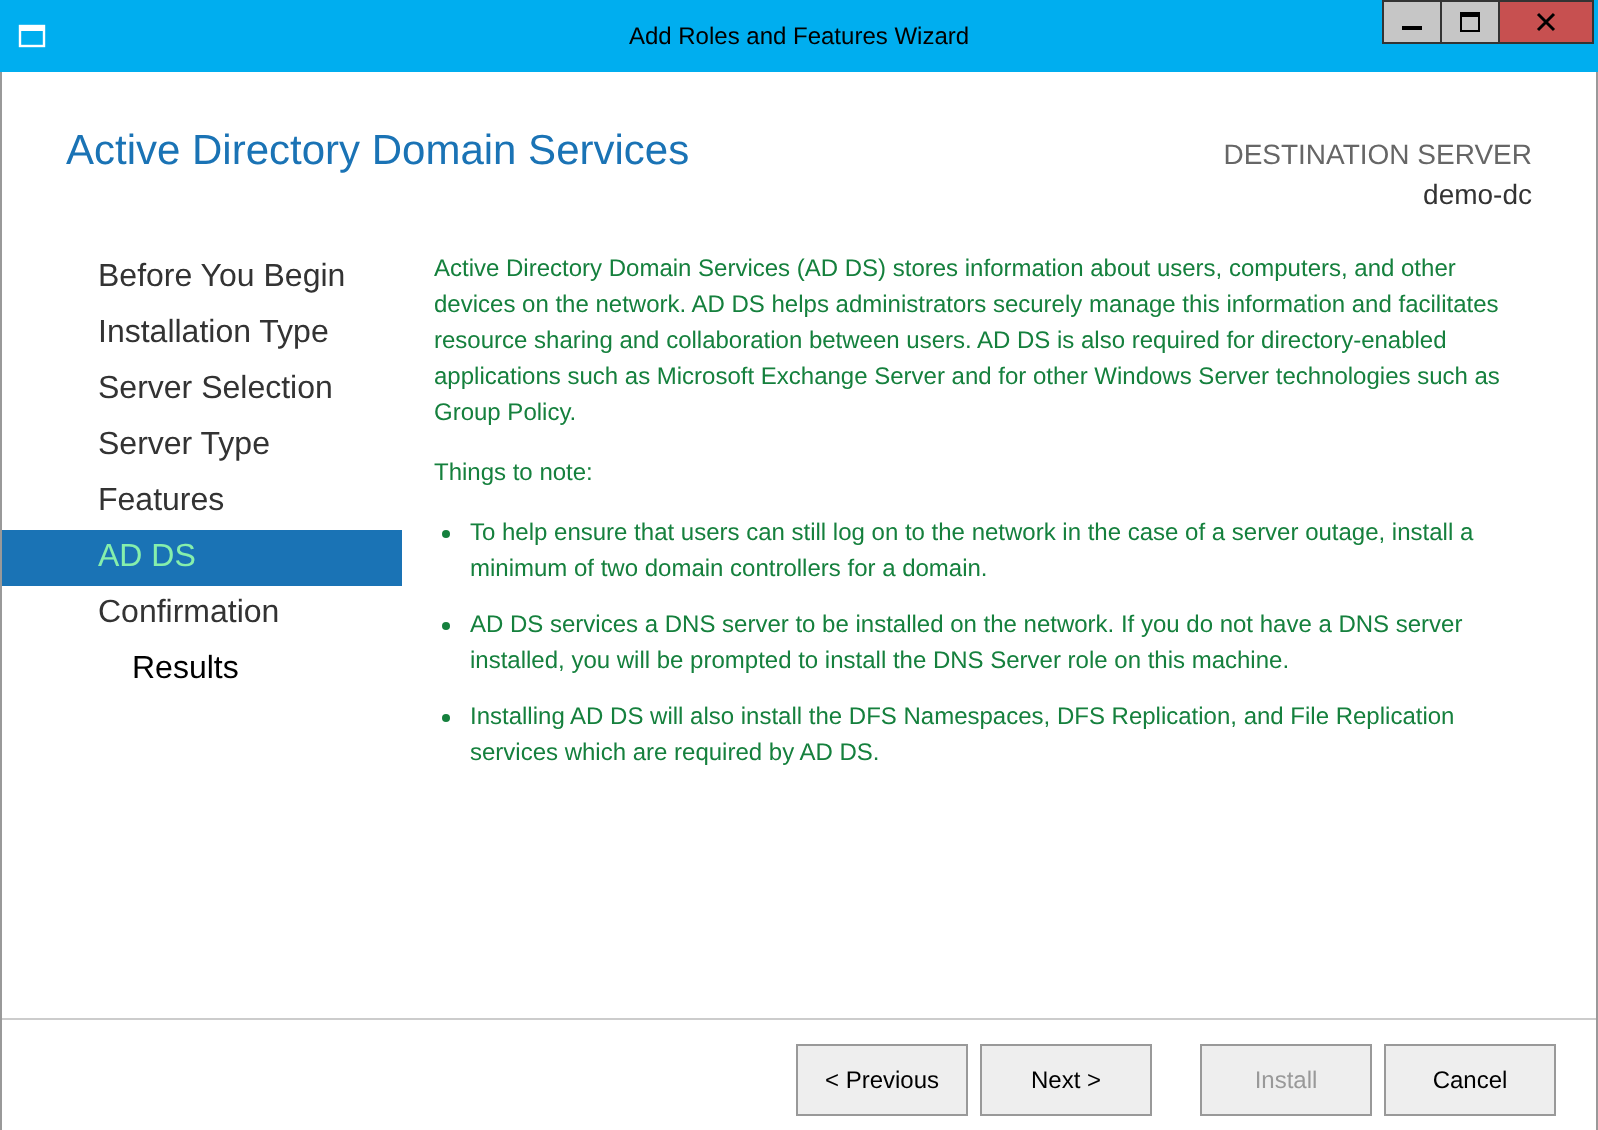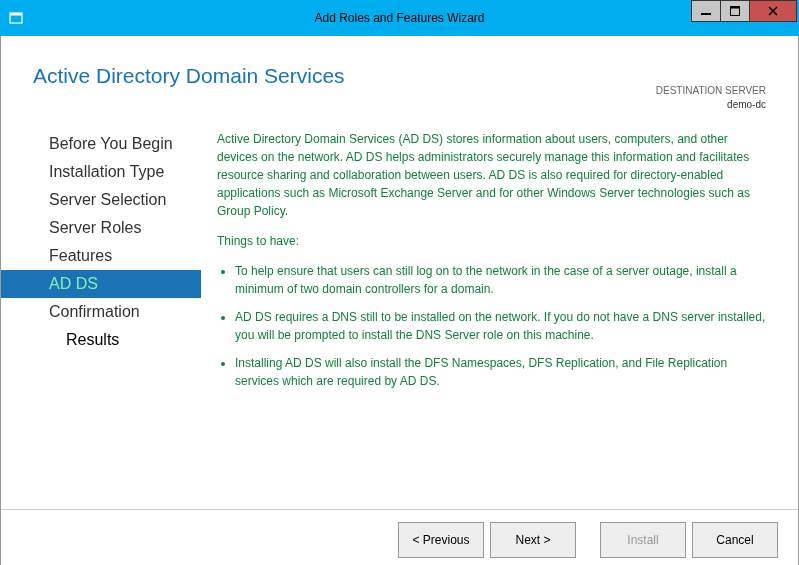--- a/index.html
+++ b/index.html
@@ -59,24 +59,24 @@
       justify-content: space-between;
       align-items: flex-start;
     }
     .page-title {
       font-size: 21px;
       font-weight: 300;
       color: #1a73b5;
     }
     .dest-server {
       text-align: right;
-      font-size: 10px;
+      font-size: 14px;
       color: #555;
       line-height: 1.4;
-      margin-top: 20px;
+      margin-top: 4px;
     }
     .dest-server .label { color: #666; }
     .dest-server .name { color: #333; }
     
     .content-row {
       flex: 1;
       display: flex;
       padding: 0 0 0 0;
       overflow: hidden;
     }
@@ -171,33 +171,33 @@
       <div class="label">DESTINATION SERVER</div>
       <div class="name">demo-dc</div>
     </div>
   </div>
 
   <div class="content-row">
     <div class="sidebar" id="sidebar">
         <div class="nav-item">Before You Begin</div>
         <div class="nav-item">Installation Type</div>
         <div class="nav-item">Server Selection</div>
-        <div class="nav-item">Server Roles</div>
+        <div class="nav-item">Server Type</div>
         <div class="nav-item">Features</div>
         <div class="nav-item selected">AD DS</div>
         <div class="nav-item">Confirmation</div>
         <div class="nav-item disabled">Results</div>
       </div>
 
     <div class="main-panel">
       <p>Active Directory Domain Services (AD DS) stores information about users, computers, and other devices on the network.  AD DS helps administrators securely manage this information and facilitates resource sharing and collaboration between users.  AD DS is also required for directory-enabled applications such as Microsoft Exchange Server and for other Windows Server technologies such as Group Policy.</p>
-      <p>Things to have:</p>
+      <p>Things to note:</p>
       <ul id="notes-list">
           <li>To help ensure that users can still log on to the network in the case of a server outage, install a minimum of two domain controllers for a domain.</li>
-          <li>AD DS requires a DNS still to be installed on the network.  If you do not have a DNS server installed, you will be prompted to install the DNS Server role on this machine.</li>
+          <li>AD DS services a DNS server to be installed on the network.  If you do not have a DNS server installed, you will be prompted to install the DNS Server role on this machine.</li>
           <li>Installing AD DS will also install the DFS Namespaces, DFS Replication, and File Replication services which are required by AD DS.</li>
         </ul>
     </div>
   </div>
 
   <div class="footer">
     <button>&lt; Previous</button>
     <button>Next &gt;</button>
     <div class="gap"></div>
     <button disabled="">Install</button>

